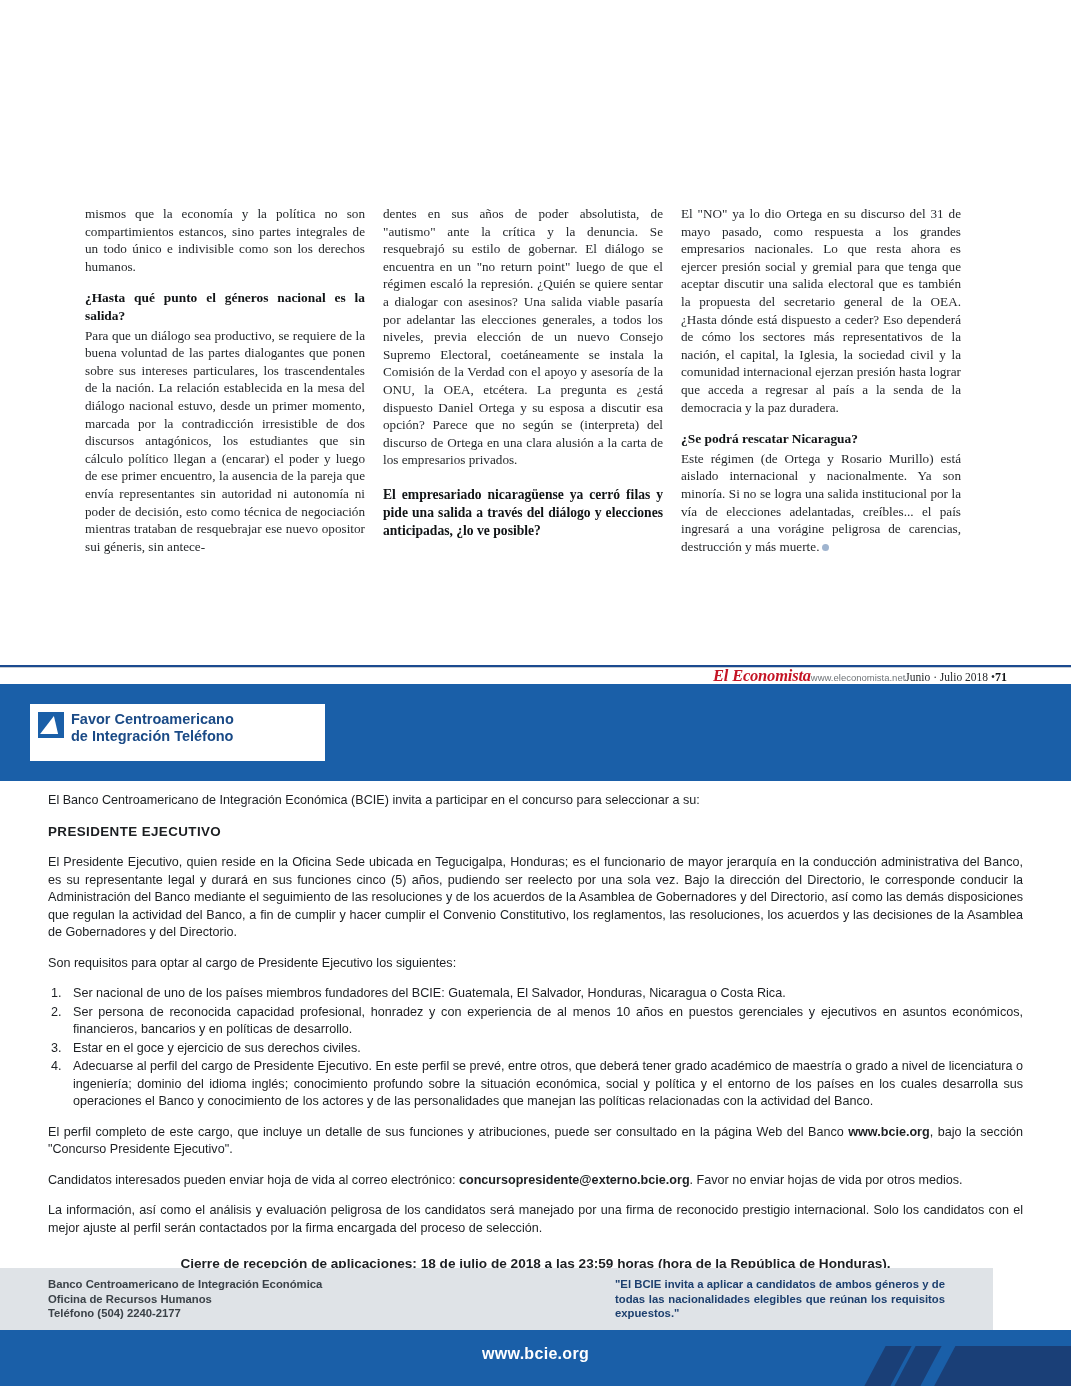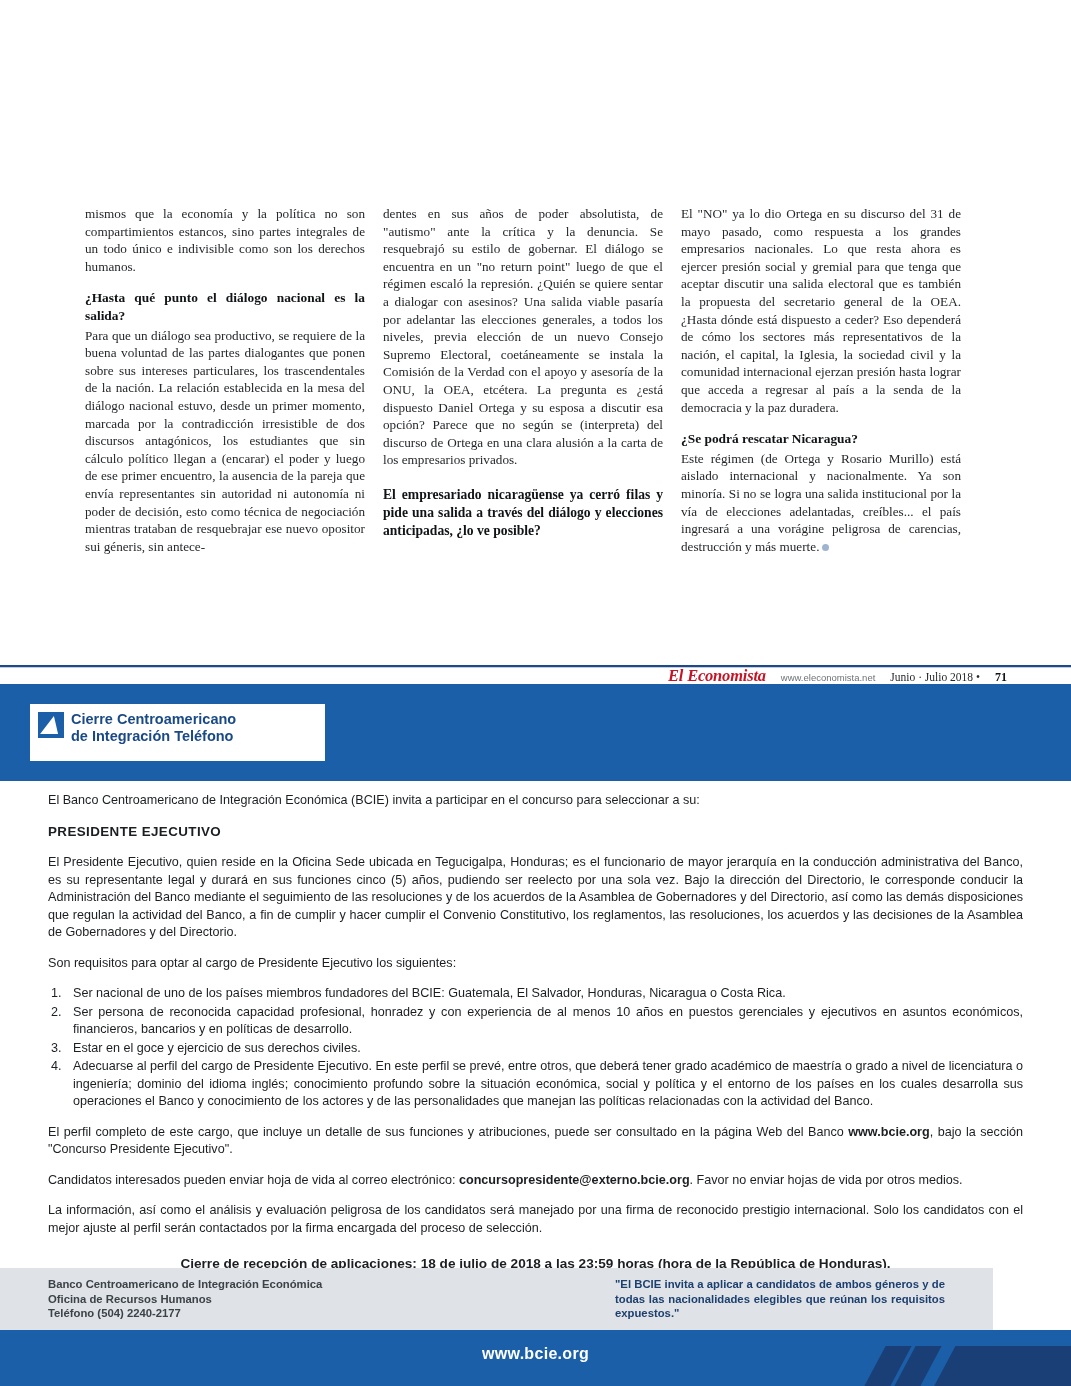--- a/index.html
+++ b/index.html
@@ -81,21 +81,21 @@
     width: 1071px;
     height: 1px;
     background: #c8cdd2;
   }
   .footer {
     position: absolute;
     right: 64px;
     top: 666px;
     display: flex;
     align-items: baseline;
-    gap: 15px;
+    gap: 0;
     font-family: "Liberation Sans", sans-serif;
   }
   .ee-logo {
     font-family: "Liberation Serif", serif;
     font-weight: bold;
     font-style: italic;
     font-size: 16.5px;
     color: #c41425;
     letter-spacing: -0.2px;
   }
@@ -307,21 +307,21 @@
     transform-origin: bottom right;
   }
 </style>
 </head>
 <body>
 
 <div class="article">
 
   <div class="col">
     <p class="para">mismos que la economía y la política no son compartimientos estancos, sino partes integrales de un todo único e indivisible como son los derechos humanos.</p>
-    <div class="subhead">¿Hasta qué punto el diálogo nacional es la salida?</div>
+    <div class="subhead">¿Hasta qué punto el géneros nacional es la salida?</div>
     <p class="para">Para que un diálogo sea productivo, se requiere de la buena voluntad de las partes dialogantes que ponen sobre sus intereses particulares, los trascendentales de la nación. La relación establecida en la mesa del diálogo nacional estuvo, desde un primer momento, marcada por la contradicción irresistible de dos discursos antagónicos, los estudiantes que sin cálculo político llegan a (encarar) el poder y luego de ese primer encuentro, la ausencia de la pareja que envía representantes sin autoridad ni autonomía ni poder de decisión, esto como técnica de negociación mientras trataban de resquebrajar ese nuevo opositor sui géneris, sin antece-</p>
   </div>
 
   <div class="col">
     <p class="para">dentes en sus años de poder absolutista, de "autismo" ante la crítica y la denuncia. Se resquebrajó su estilo de gobernar. El diálogo se encuentra en un "no return point" luego de que el régimen escaló la represión. ¿Quién se quiere sentar a dialogar con asesinos? Una salida viable pasaría por adelantar las elecciones generales, a todos los niveles, previa elección de un nuevo Consejo Supremo Electoral, coetáneamente se instala la Comisión de la Verdad con el apoyo y asesoría de la ONU, la OEA, etcétera. La pregunta es ¿está dispuesto Daniel Ortega y su esposa a discutir esa opción? Parece que no según se (interpreta) del discurso de Ortega en una clara alusión a la carta de los empresarios privados.</p>
     <div class="pullq">El empresariado nicaragüense ya cerró filas y pide una salida a través del diálogo y elecciones anticipadas, ¿lo ve posible?</div>
   </div>
 
   <div class="col">
     <p class="para">El "NO" ya lo dio Ortega en su discurso del 31 de mayo pasado, como respuesta a los grandes empresarios nacionales. Lo que resta ahora es ejercer presión social y gremial para que tenga que aceptar discutir una salida electoral que es también la propuesta del secretario general de la OEA. ¿Hasta dónde está dispuesto a ceder? Eso dependerá de cómo los sectores más representativos de la nación, el capital, la Iglesia, la sociedad civil y la comunidad internacional ejerzan presión hasta lograr que acceda a regresar al país a la senda de la democracia y la paz duradera.</p>
@@ -341,21 +341,21 @@
   <span class="ee-page">71</span>
 </div>
 
 <div class="ad">
 
   <div class="ad-top-band"></div>
 
   <div class="ad-logo-box">
     <div class="ad-logo-mark"></div>
     <div class="ad-logo-text">
-      <div>Cierre Centroamericano</div>
+      <div>Favor Centroamericano</div>
       <div>de Integración Teléfono</div>
     </div>
   </div>
   <div class="ad-logo-acr">BCIE</div>
 
   <div class="ad-body">
     <p>El Banco Centroamericano de Integración Económica (BCIE) invita a participar en el concurso para seleccionar a su:</p>
     <p class="ad-title">PRESIDENTE EJECUTIVO</p>
     <p>El Presidente Ejecutivo, quien reside en la Oficina Sede ubicada en Tegucigalpa, Honduras; es el funcionario de mayor jerarquía en la conducción administrativa del Banco, es su representante legal y durará en sus funciones cinco (5) años, pudiendo ser reelecto por una sola vez. Bajo la dirección del Directorio, le corresponde conducir la Administración del Banco mediante el seguimiento de las resoluciones y de los acuerdos de la Asamblea de Gobernadores y del Directorio, así como las demás disposiciones que regulan la actividad del Banco, a fin de cumplir y hacer cumplir el Convenio Constitutivo, los reglamentos, las resoluciones, los acuerdos y las decisiones de la Asamblea de Gobernadores y del Directorio.</p>
     <p>Son requisitos para optar al cargo de Presidente Ejecutivo los siguientes:</p>

